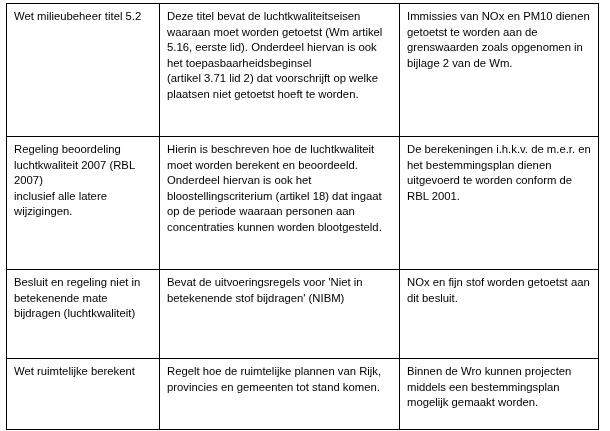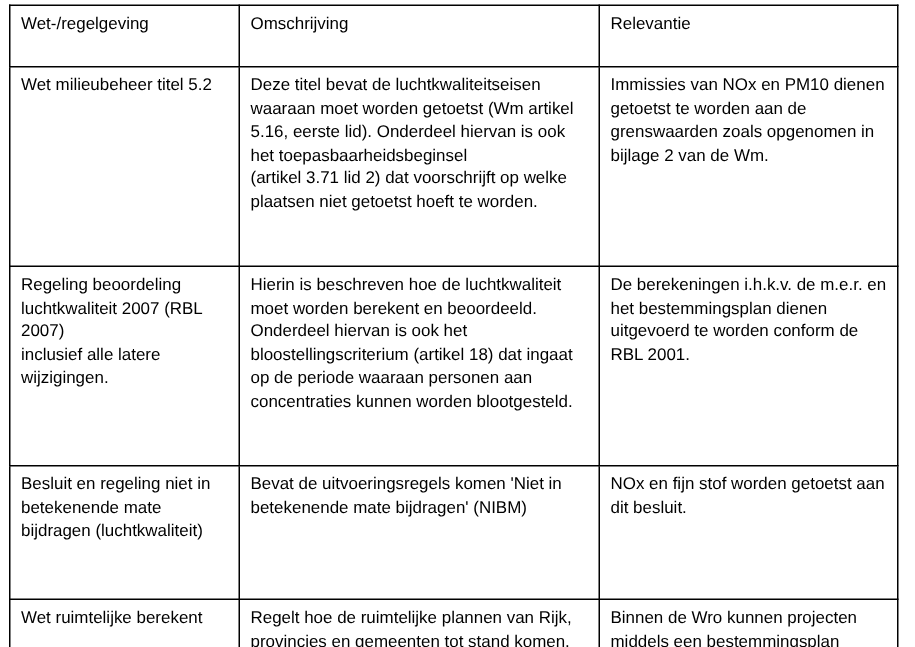--- a/index.html
+++ b/index.html
@@ -63,31 +63,20 @@
 <body>
 
 <div id="table-wrap">
   <table class="reg-table">
     <colgroup>
       <col class="c1">
       <col class="c2">
       <col class="c3">
     </colgroup>
     <tbody>
-      <tr class="row-header">
-        <td>
-          <span class="cell-text">Wet-/regelgeving</span>
-        </td>
-        <td>
-          <span class="cell-text">Omschrijving</span>
-        </td>
-        <td>
-          <span class="cell-text">Relevantie</span>
-        </td>
-      </tr>
 
       <tr class="row-1">
         <td>
           <span class="cell-text">Wet milieubeheer titel 5.2</span>
         </td>
         <td>
           <span class="cell-text">Deze titel bevat de luchtkwaliteitseisen waaraan moet worden getoetst (Wm artikel 5.16, eerste lid). Onderdeel hiervan is ook het toepasbaarheidsbeginsel
 (artikel 3.71 lid 2) dat voorschrijft op welke plaatsen niet getoetst hoeft te worden.</span>
         </td>
         <td>
@@ -106,21 +95,21 @@
         <td>
           <span class="cell-text">De berekeningen i.h.k.v. de m.e.r. en het bestemmingsplan dienen uitgevoerd te worden conform de RBL 2001.</span>
         </td>
       </tr>
 
       <tr class="row-3">
         <td>
           <span class="cell-text">Besluit en regeling niet in betekenende mate bijdragen (luchtkwaliteit)</span>
         </td>
         <td>
-          <span class="cell-text">Bevat de uitvoeringsregels komen 'Niet in betekenende mate bijdragen' (NIBM)</span>
+          <span class="cell-text">Bevat de uitvoeringsregels voor 'Niet in betekenende stof bijdragen' (NIBM)</span>
         </td>
         <td>
           <span class="cell-text">NOx en fijn stof worden getoetst aan dit besluit.</span>
         </td>
       </tr>
 
       <tr class="row-4">
         <td>
           <span class="cell-text">Wet ruimtelijke berekent</span>
         </td>

